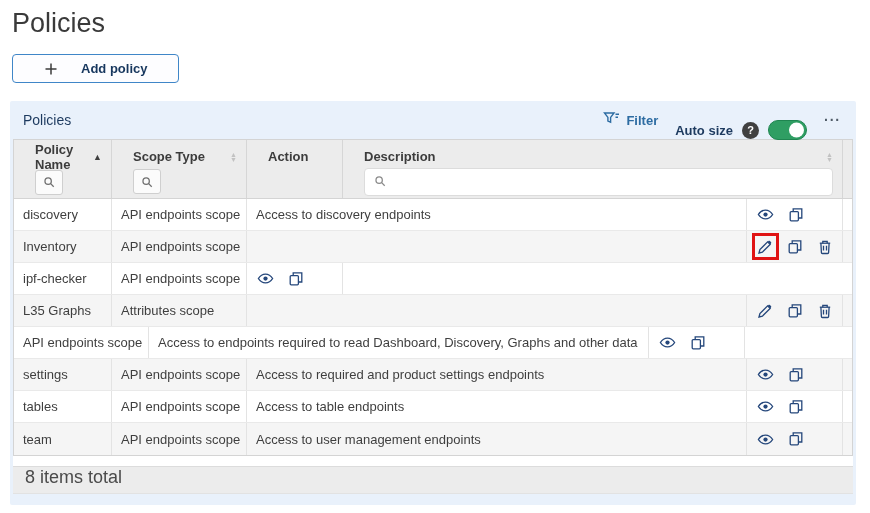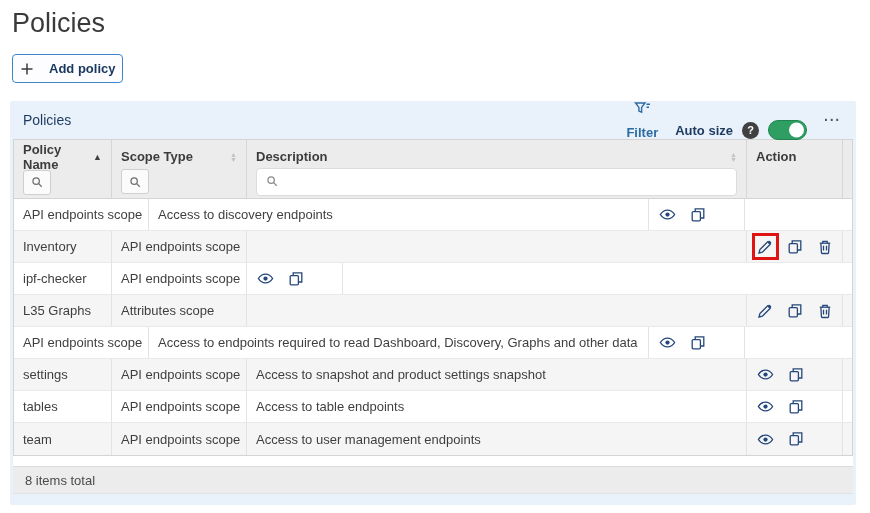--- a/index.html
+++ b/index.html
@@ -11,22 +11,22 @@
     overflow: hidden;
   }
   .page-title {
     margin: 8px 0 0 12px;
     font-size: 27px;
     font-weight: 400;
     color: #3a3a3a;
   }
   .add-btn {
     margin: 15px 0 0 12px;
-    display: inline-flex; align-items: center; gap: 15px;
-    height: 29px; padding: 0 7px;
+    display: inline-flex; align-items: center; gap: 23px;
+    height: 29px; padding: 0 31px;
     background: #fdfdff;
     border: 1px solid #3f86c8;
     border-radius: 4px;
     color: #17375e; font-size: 13px; font-weight: 700;
     cursor: pointer;
   }
   .plus-icon { display: inline-flex; }
 
   .panel {
     margin: 18px 14px 0 10px;
@@ -39,21 +39,20 @@
     height: 38px;
     display: flex; justify-content: space-between; align-items: center;
     padding: 0 12px 0 10px;
   }
   .panel-title { font-size: 14px; color: #1d3a5f; }
   .panel-controls { display: flex; align-items: center; gap: 17px; }
   .filter-group {
     display: flex; align-items: center; gap: 6px;
     color: var(--accent-blue, #2d6ca2); font-size: 13px; font-weight: 700;
     cursor: pointer;
-    flex-direction: column;
   }
   .autosize-group { display: flex; align-items: center; gap: 9px; margin-top: 20px; }
   .autosize-label { font-size: 13px; font-weight: 700; color: #1d3a5f; }
   .help-badge {
     width: 17px; height: 17px; border-radius: 50%;
     background: #404040; color: #fff;
     font-size: 11px; font-weight: 700;
     display: flex; align-items: center; justify-content: center;
     cursor: pointer;
   }
@@ -73,21 +72,21 @@
   }
 
   .grid { background: #fff; }
   .grid-table { border: 1px solid #d4d4d4; }
 
   .grid-header {
     display: flex; background: var(--header-gray, #ececec);
     border-bottom: 1px solid #d4d4d4;
     height: 59px;
   }
-  .hcol { border-right: 1px solid #d6d6d6; display: flex; flex-direction: column; }
+  .hcol { border-right: 1px solid #d6d6d6; display: flex; flex-direction: column; padding-left: 12px; }
   .hcol.c4 { border-right: 1px solid #d6d6d6; }
   .hfill { flex: 1; }
   .c1 { width: 98px; } .c2 { width: 135px; } .c3 { width: 500px; } .c4 { width: 96px; }
   .label-line {
     height: 26px; padding: 8px 9px 0 9px;
     display: flex; align-items: center;
     font-size: 13px; font-weight: 700; color: #3c3c3c;
     cursor: pointer;
   }
   .label-line.spread { justify-content: space-between; }
@@ -131,22 +130,22 @@
   }
   .action-btn.highlighted {
     outline: 3px solid var(--highlight-red, #e01313);
     outline-offset: 2px;
   }
 
   .spacer { height: 10px; background: #fff; }
   .grid-footer {
     height: 28px; background: var(--header-gray, #ececec);
     border-top: 1px solid #dcdcdc; border-bottom: 1px solid #e2e2e2;
-    display: flex; align-items: center; padding-left: 12px;
-    font-size: 13px; color: #4a4a4a;
+    display: flex; padding-left: 12px;
+    font-size: 18px; color: #4a4a4a;
   }
 </style>
 </head>
 <body>
 
 
 
 <h1 class="page-title">Policies</h1>
 
 <button class="add-btn">
@@ -209,51 +208,52 @@
           </div>
           <div class="filter-line">
             <span class="mini-search">
               <svg width="12" height="12" viewBox="0 0 14 14" fill="none" stroke="#6f6f6f" stroke-width="1.5">
                   <circle cx="6" cy="6" r="3.7"></circle>
                   <path d="M8.9 8.9L12.5 12.5"></path>
                 </svg>
             </span>
           </div>
         </div>
+        <div class="hcol c4">
+          <div class="label-line">
+            <span>Action</span>
+          </div>
+          <div class="filter-line"></div>
+        </div>
         <div class="hcol c3">
           <div class="label-line spread">
             <span>Description</span>
             <span class="sort-both">
                 <span>▲</span>
                 <span>▼</span>
               </span>
           </div>
           <div class="filter-line">
             <div class="desc-search">
               <span>
                 <svg width="12" height="12" viewBox="0 0 14 14" fill="none" stroke="#8a8a8a" stroke-width="1.5">
                     <circle cx="6" cy="6" r="3.7"></circle>
                     <path d="M8.9 8.9L12.5 12.5"></path>
                   </svg>
               </span>
               <input placeholder="" style="">
             </div>
           </div>
         </div>
-        <div class="hcol c4">
-          <div class="label-line">
-            <span>Action</span>
-          </div>
-          <div class="filter-line"></div>
-        </div>
         <div class="hfill"></div>
       </div>
 
       <div class="grid-body">
   <div class="row">
+    <div class="cell c1">discovery</div>
     <div class="cell c2">API endpoints scope</div>
     <div class="cell c3">Access to discovery endpoints</div>
     <div class="cell c4 cell-actions">
               <span class="action-btn">
                 <svg width="17" height="17" viewBox="0 0 16 16" fill="none" stroke="#25477b" stroke-width="1.3">
                   <path d="M1.3 8s2.6-4.1 6.7-4.1S14.7 8 14.7 8s-2.6 4.1-6.7 4.1S1.3 8 1.3 8z"></path>
                   <circle cx="8" cy="8" r="2" fill="#25477b" stroke="none"></circle>
                 </svg>
               </span>
               <span class="action-btn">
@@ -360,21 +360,21 @@
                   <path d="M5.2 4.6V1.8h8.6v9.2h-2.8"></path>
                 </svg>
               </span>
             </div>
     <div class="rfill"></div>
   </div>
 
   <div class="row">
     <div class="cell c1">settings</div>
     <div class="cell c2">API endpoints scope</div>
-    <div class="cell c3">Access to snapshot and product settings snapshot</div>
+    <div class="cell c3">Access to required and product settings endpoints</div>
     <div class="cell c4 cell-actions">
               <span class="action-btn">
                 <svg width="17" height="17" viewBox="0 0 16 16" fill="none" stroke="#25477b" stroke-width="1.3">
                   <path d="M1.3 8s2.6-4.1 6.7-4.1S14.7 8 14.7 8s-2.6 4.1-6.7 4.1S1.3 8 1.3 8z"></path>
                   <circle cx="8" cy="8" r="2" fill="#25477b" stroke="none"></circle>
                 </svg>
               </span>
               <span class="action-btn">
                 <svg width="16" height="16" viewBox="0 0 16 16" fill="none" stroke="#25477b" stroke-width="1.3">
                   <rect x="2.2" y="4.6" width="8.2" height="9.2" rx="1"></rect>

